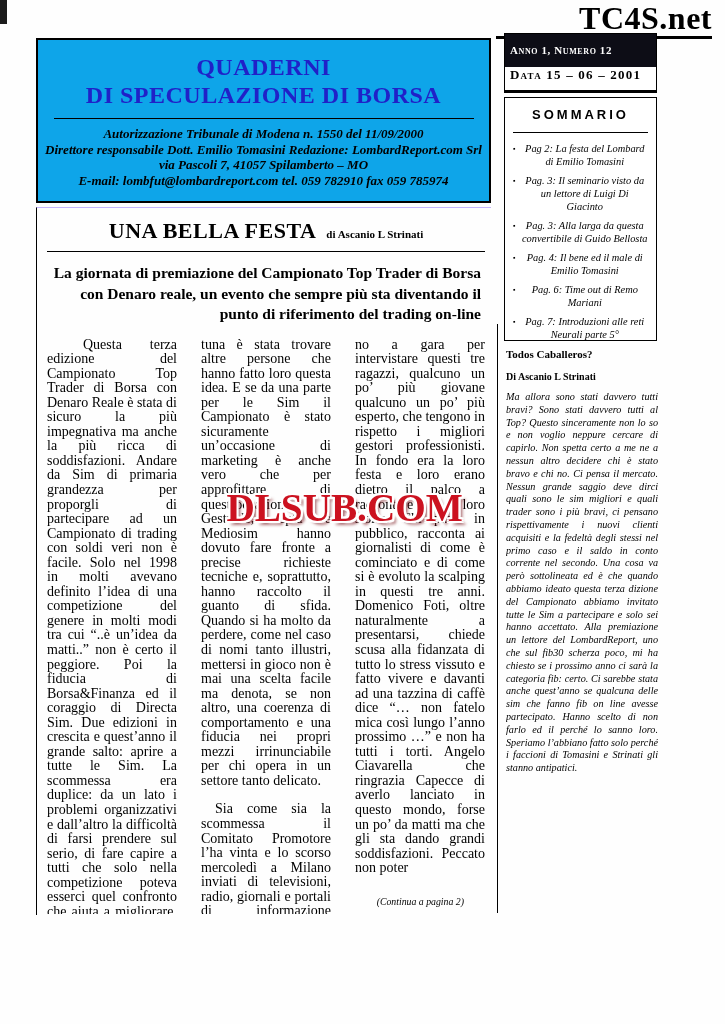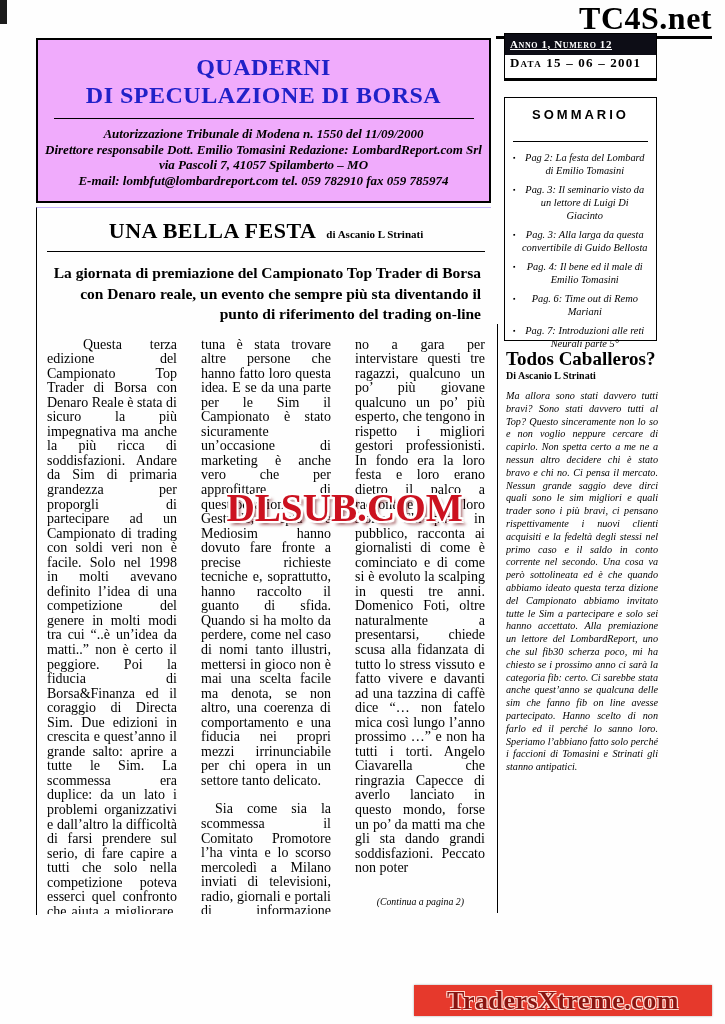--- a/index.html
+++ b/index.html
@@ -15,39 +15,39 @@
   
   .tc4s {
     position:absolute; top:1px; right:13px; width:216px;
     text-align:right; font-weight:bold; font-size:32px; line-height:34px;
     border-bottom:3px solid #000; padding-bottom:1px; letter-spacing:0.5px;
   }
 
   
   .masthead {
     position:absolute; left:36px; top:38px; width:455px; height:165px;
-    border:2px solid #000; text-align:center; padding-top:13px; background:#f0abfc;
+    border:2px solid #000; text-align:center; padding-top:13px; background:#0ea5e9;
   }
   .m-title { color:#2021c8; font-weight:bold; font-size:24px; line-height:28px; letter-spacing:0.5px; }
   .m-rule { width:420px; margin:9px auto 7px; border-top:1px solid #000; }
   .m-info div { font-style:italic; font-weight:bold; font-size:13px; line-height:15.5px; }
 
   
   .issue { position:absolute; left:504px; top:33px; width:153px; border:1px solid #000; border-bottom:3px solid #000; background:#fff; }
   .issue-anno {
     background:#0d0d16; color:#fff; font-variant:small-caps; font-weight:bold;
-    font-size:11px; line-height:15px; padding:3px 5px; letter-spacing:0.6px;text-decoration:underline;
+    font-size:11px; line-height:15px; padding:9px 5px; letter-spacing:0.6px;
   }
   .issue-data { font-variant:small-caps; font-weight:bold; font-size:13px; padding:0 5px 7px; letter-spacing:1.2px; }
 
   
   .sommario { position:absolute; left:504px; top:97px; width:153px; height:244px; border:1px solid #000; padding:9px 8px 0; background:#fff; }
   .s-title {
     text-align:center; font-family:"Liberation Sans", sans-serif; font-weight:bold;
-    font-size:13px; letter-spacing:3px; padding-bottom:19px; border-bottom:1px solid #000; margin-bottom:9px;
+    font-size:13px; letter-spacing:3px; padding-bottom:10px; border-bottom:1px solid #000; margin-bottom:9px;
   }
   .s-list { list-style:none; }
   .s-list li { display:flex; gap:6px; margin-bottom:6px; }
   .blt { font-size:7px; line-height:13px; flex:0 0 auto; padding-top:1px; }
   .s-item-text { font-style:italic; font-size:10.4px; line-height:13px;text-align:center; }
 
   
   .article {
     position:absolute; left:36px; top:207px; width:455px; height:708px;
     border-left:1px solid #000; border-top:1px solid #c4b5fd; padding:7px 6px 0 10px;
@@ -64,21 +64,21 @@
   .col p { margin-bottom:14px; }
   p.indent  { text-indent:36px; }
   p.indent2 { text-indent:14px; }
   .continua { position:absolute; right:27px; bottom:8px; font-style:italic; font-size:9.8px; }
 
   
   .vline { position:absolute; left:497px; top:324px; width:1px; height:589px; background:#000; }
 
   
   .side { position:absolute; left:506px; top:348px; width:152px; }
-  .side-title { font-weight:bold; font-size:19px; margin-bottom:0; }
+  .side-title { font-weight:bold; font-size:11px; margin-bottom:11px; }
   .side-byline { font-weight:bold; font-size:10px; margin-bottom:9px; }
   .side-body { font-style:italic; font-size:10.2px; line-height:12.8px; text-align:justify; height:532px; overflow:hidden; }
 
   
   .watermark {
     position:absolute; left:224px; top:487px; font-weight:bold; font-size:40px; line-height:42px;
     color:#cc1220; letter-spacing:0px; transform:scaleX(0.98);
     text-shadow:
       -2px -2px 0 #fff, 2px -2px 0 #fff, -2px 2px 0 #fff, 2px 2px 0 #fff,
       0 -2px 0 #fff, 0 2px 0 #fff, -2px 0 0 #fff, 2px 0 0 #fff,
@@ -179,17 +179,14 @@
   <div class="vline"></div>
 
   <div class="side">
     <div class="side-title">Todos Caballeros?</div>
     <div class="side-byline">Di Ascanio L Strinati</div>
     <div class="side-body">Ma allora sono stati davvero tutti bravi?  Sono stati davvero tutti al Top?  Questo sinceramente non lo so e non voglio neppure cercare di capirlo. Non spetta certo a me ne a nessun altro decidere chi è stato bravo e chi no. Ci pensa il mercato.  Nessun grande saggio deve dirci quali sono le sim migliori e quali trader sono i più bravi, ci pensano rispettivamente i nuovi clienti acquisiti e la fedeltà degli stessi nel primo caso e il saldo in conto corrente nel secondo. Una cosa va però sottolineata ed è che quando abbiamo ideato questa terza dizione del Campionato abbiamo invitato tutte le Sim a partecipare e solo sei hanno accettato. Alla premiazione un lettore del LombardReport, uno che sul fib30 scherza poco, mi ha chiesto se i prossimo anno ci sarà la categoria fib: certo. Ci sarebbe stata anche quest’anno se qualcuna delle sim che fanno fib on line avesse partecipato. Hanno scelto di non farlo ed il perché lo sanno loro. Speriamo l’abbiano fatto solo perché i faccioni di Tomasini e Strinati gli stanno antipatici.</div>
   </div>
 
   <div class="watermark">DLSUB.COM</div>
 
-  <div class="footer-bar">
-    <span class="footer-text">TradersXtreme.com</span>
-  </div>
 
 </div>
 
 </body></html>

